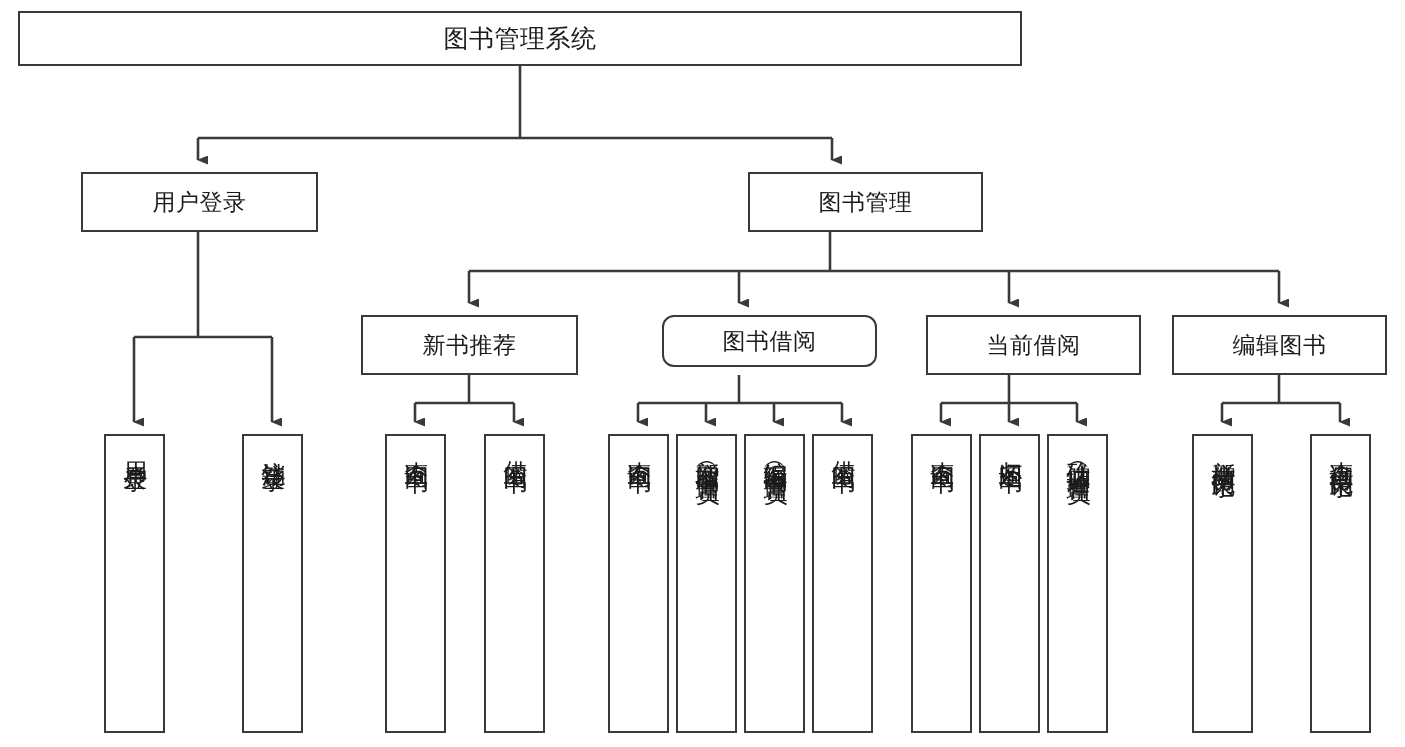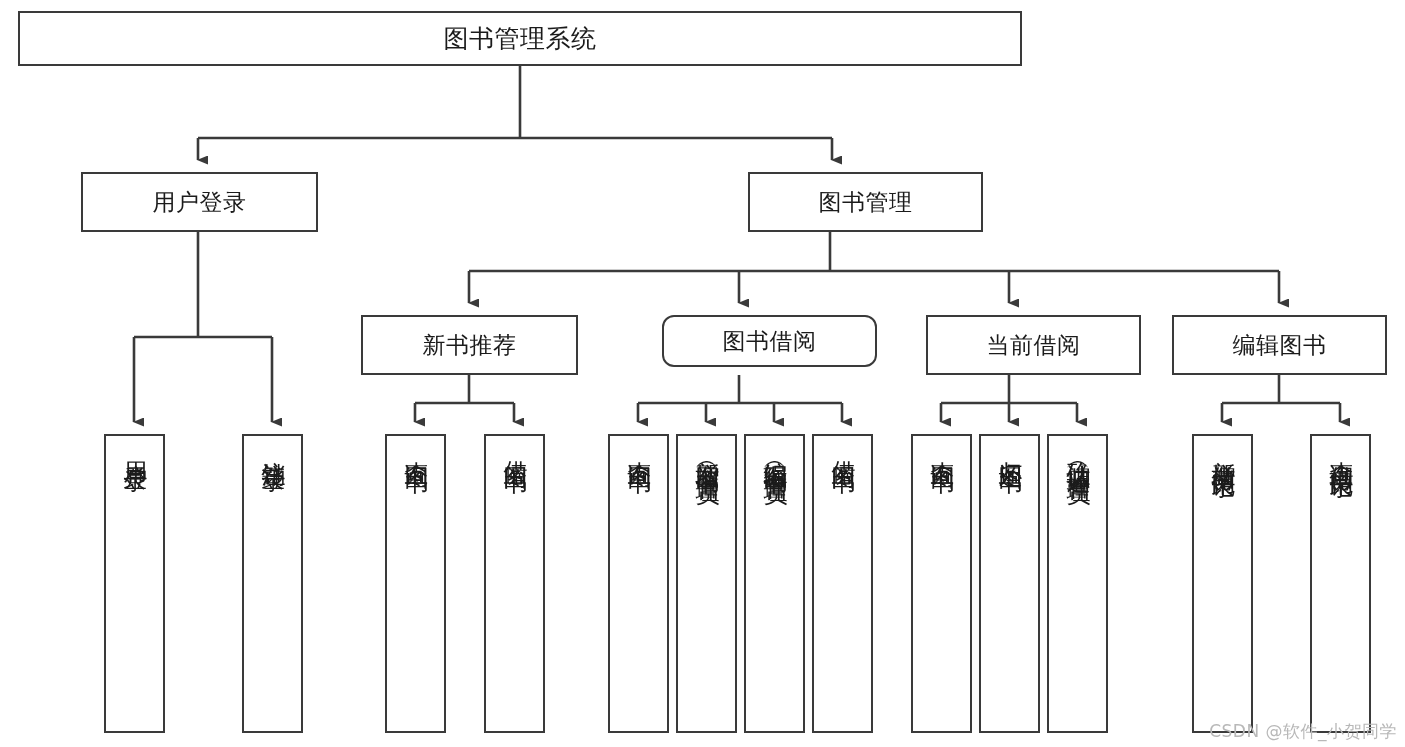--- a/index.html
+++ b/index.html
@@ -188,15 +188,14 @@
     <span class="label">确认归还（管理员）</span>
   </div>
 
   <div class="node vert" style="left:1192px; top:434px; width:61px; height:299px;">
     <span class="label">新增借阅记录</span>
   </div>
   <div class="node vert" style="left:1310px; top:434px; width:61px; height:299px;">
     <span class="label">查询借阅记录</span>
   </div>
 
-  <div class="watermark">CSDN @软件_小贺同学</div>
 
 </div>
 
 </body></html>

